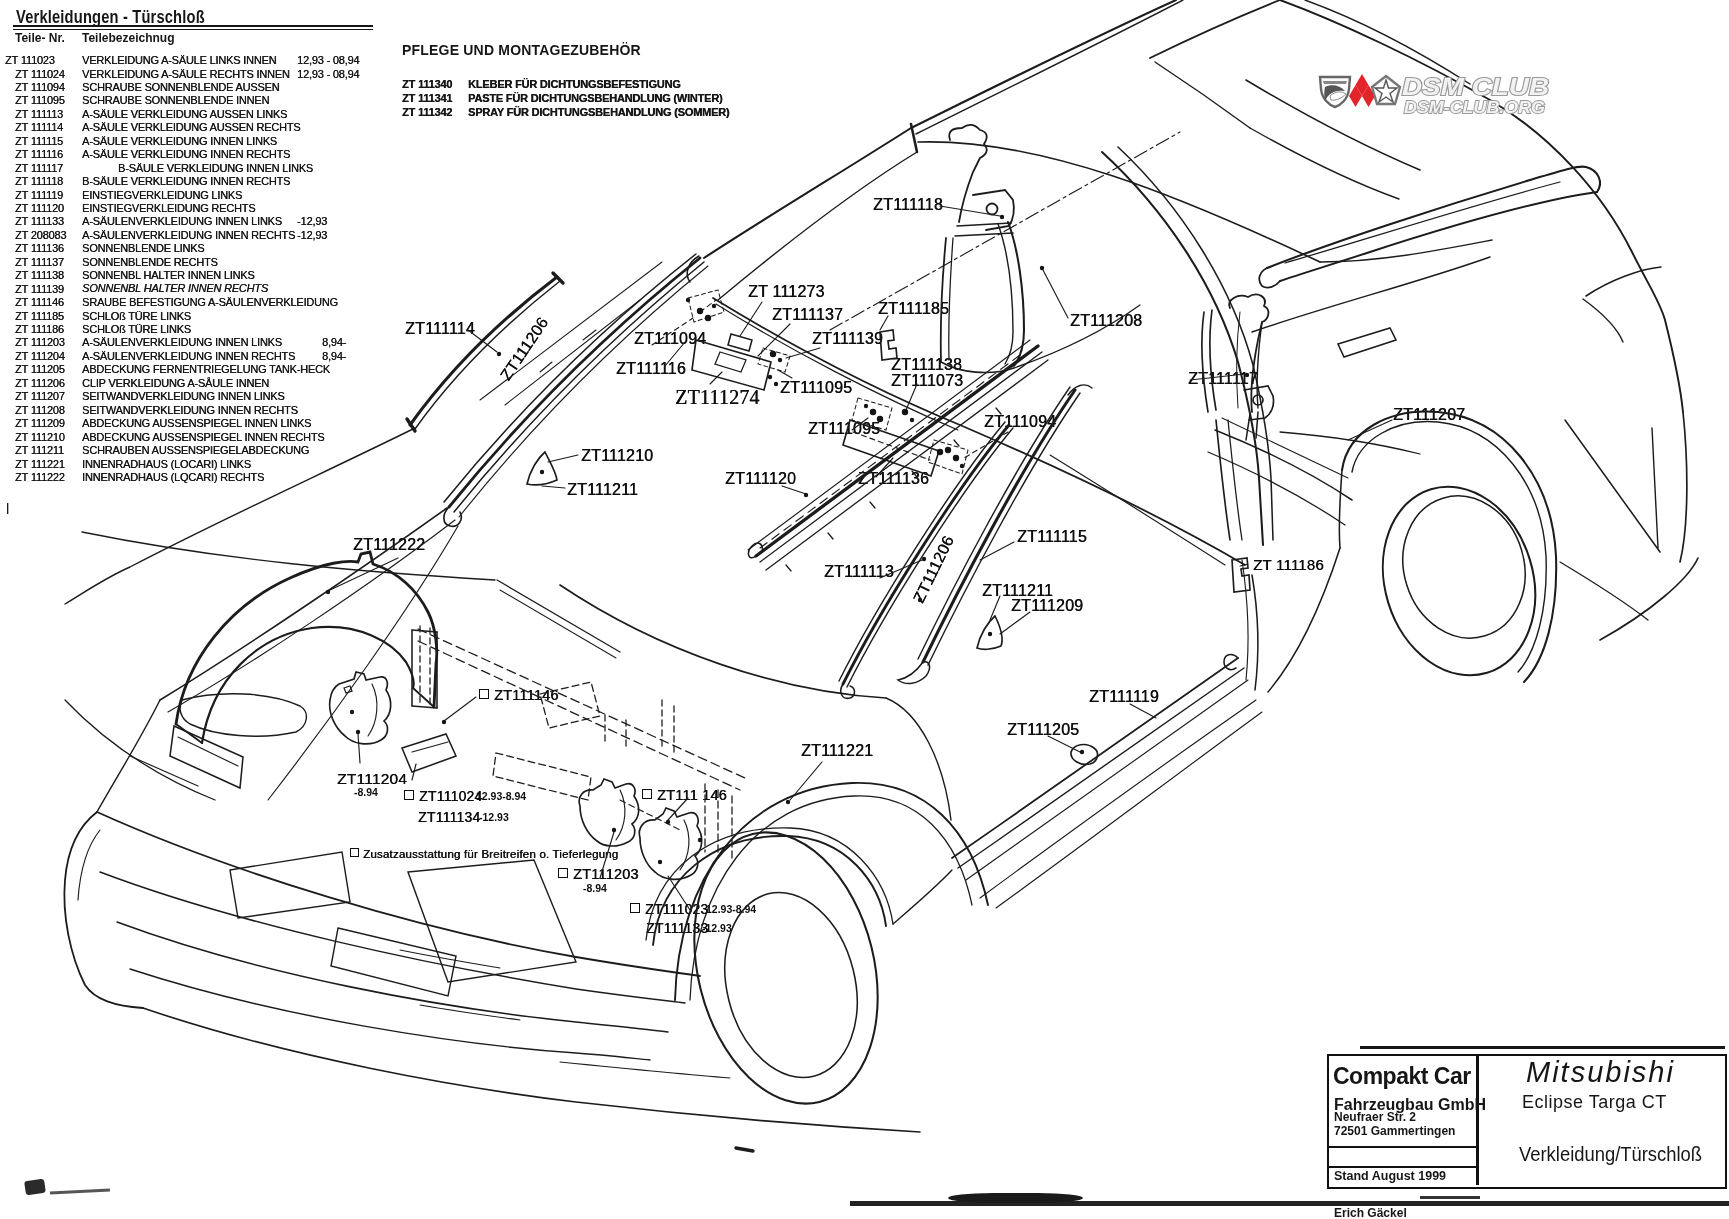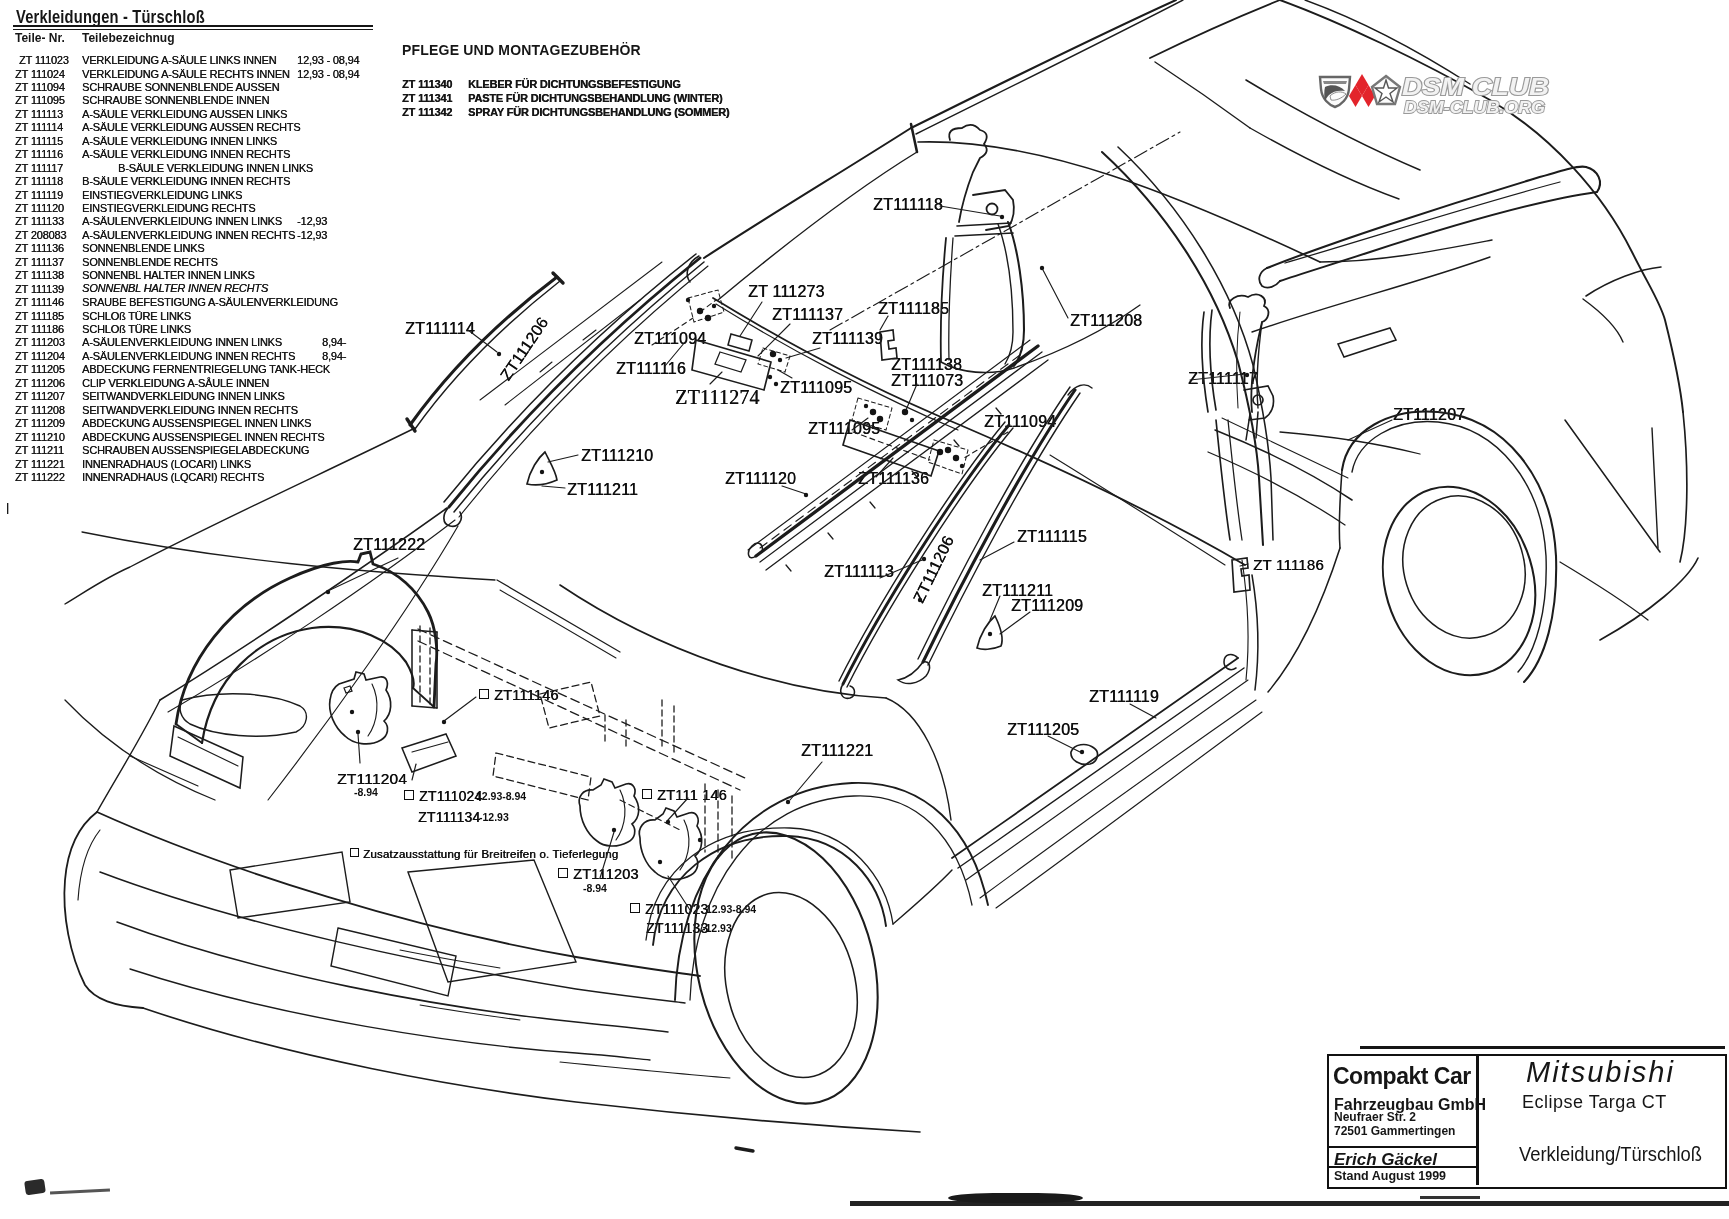--- a/index.html
+++ b/index.html
@@ -6,21 +6,21 @@
 .tr{font-size:11px;letter-spacing:-0.2px;text-shadow:0.35px 0 0 #222;}
 .lb{position:absolute;white-space:nowrap;color:#0e0e0e;font-size:16px;letter-spacing:0.2px;transform-origin:0 0;text-shadow:0.45px 0 0 #111;}
 .sm{position:absolute;white-space:nowrap;color:#0e0e0e;font-size:11px;font-weight:bold;}
 svg{position:absolute;left:0;top:0;}
 </style></head><body>
 <div class="t" style="left:16px;top:7px;font-size:17.5px;font-weight:bold;letter-spacing:0.2px;transform:scaleX(0.84);transform-origin:0 0;">Verkleidungen - Türschloß</div>
 <div style="position:absolute;left:13px;top:25px;width:360px;height:2px;background:#161616;"></div>
 <div style="position:absolute;left:13px;top:28.5px;width:360px;height:1.5px;background:#161616;"></div>
 <div class="t" style="left:15px;top:31px;font-size:12px;font-weight:bold;">Teile- Nr.</div>
 <div class="t" style="left:82px;top:31px;font-size:12px;font-weight:bold;">Teilebezeichnug</div>
-<div class="t tr" style="left:19px;top:54.0px;">ZT 111023</div>
+<div class="t tr" style="left:5px;top:54.0px;">ZT 111023</div>
 <div class="t tr" style="left:82px;top:54.0px;">VERKLEIDUNG A-SÄULE LINKS INNEN</div>
 <div class="t tr" style="left:297px;top:54.0px;">12,93 - 08,94</div>
 <div class="t tr" style="left:15px;top:67.5px;">ZT 111024</div>
 <div class="t tr" style="left:82px;top:67.5px;">VERKLEIDUNG A-SÄULE RECHTS INNEN</div>
 <div class="t tr" style="left:297px;top:67.5px;">12,93 - 08,94</div>
 <div class="t tr" style="left:15px;top:80.9px;">ZT 111094</div>
 <div class="t tr" style="left:82px;top:80.9px;">SCHRAUBE SONNENBLENDE AUSSEN</div>
 <div class="t tr" style="left:15px;top:94.3px;">ZT 111095</div>
 <div class="t tr" style="left:82px;top:94.3px;">SCHRAUBE SONNENBLENDE INNEN</div>
 <div class="t tr" style="left:15px;top:107.8px;">ZT 111113</div>
@@ -406,21 +406,21 @@
   </svg>
 <div style="position:absolute;left:1327px;top:1054px;width:396px;height:131px;border:2.5px solid #111;"></div>
 <div style="position:absolute;left:1476px;top:1054px;width:2.5px;height:131px;background:#111;"></div>
 <div style="position:absolute;left:1327px;top:1146px;width:152px;height:2px;background:#111;"></div>
 <div style="position:absolute;left:1327px;top:1166px;width:152px;height:2px;background:#111;"></div>
 <div style="position:absolute;left:1360px;top:1046px;width:365px;height:2.5px;background:#161616;"></div>
 <div class="t" style="left:1333px;top:1063px;font-size:23px;font-weight:bold;letter-spacing:-0.5px;">Compakt Car</div>
 <div class="t" style="left:1334px;top:1096px;font-size:16px;font-weight:bold;">Fahrzeugbau GmbH</div>
 <div class="t" style="left:1334px;top:1110px;font-size:12px;font-weight:bold;">Neufraer Str. 2</div>
 <div class="t" style="left:1334px;top:1124px;font-size:12px;font-weight:bold;">72501 Gammertingen</div>
-<div class="t" style="left:1334px;top:1150px;font-size:17px;font-weight:bold;font-style:italic;">Erich Gäckel</div>
+<div class="t" style="left:1334px;top:1206px;font-size:12px;font-weight:bold;">Erich Gäckel</div>
 <div class="t" style="left:1334px;top:1169px;font-size:12.5px;font-weight:bold;">Stand August 1999</div>
 <div class="t" style="left:1526px;top:1056px;font-size:29px;font-style:italic;letter-spacing:2px;">Mitsubishi</div>
 <div class="t" style="left:1522px;top:1092px;font-size:18px;letter-spacing:0.5px;">Eclipse Targa CT</div>
 <div class="t" style="left:1519px;top:1143px;font-size:20px;letter-spacing:0px;transform:scaleX(0.92);transform-origin:0 0;">Verkleidung/Türschloß</div>
 <div style="position:absolute;left:850px;top:1201px;width:879px;height:5px;background:#222;"></div>
 <div style="position:absolute;left:948px;top:1193px;width:135px;height:10px;background:#1a1a1a;border-radius:40%/60%;"></div>
 <div style="position:absolute;left:1420px;top:1196px;width:60px;height:3px;background:#333;"></div>
 <div style="position:absolute;left:25px;top:1180px;width:20px;height:14px;background:#2a2a2a;border-radius:3px;transform:rotate(-8deg);"></div>
 <div style="position:absolute;left:50px;top:1190px;width:60px;height:3px;background:#555;transform:rotate(-3deg);"></div>
 <div class="t" style="left:6px;top:500px;font-size:15px;">l</div>

